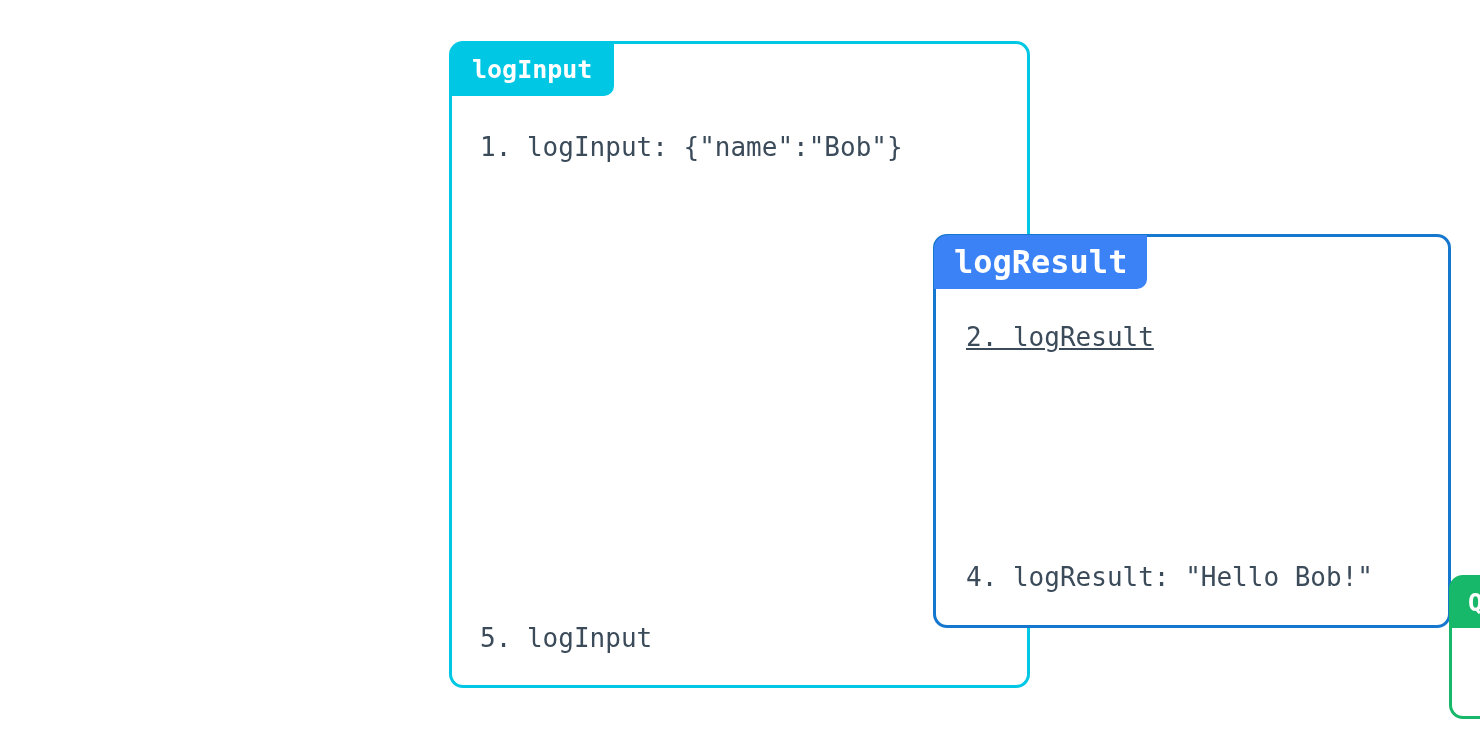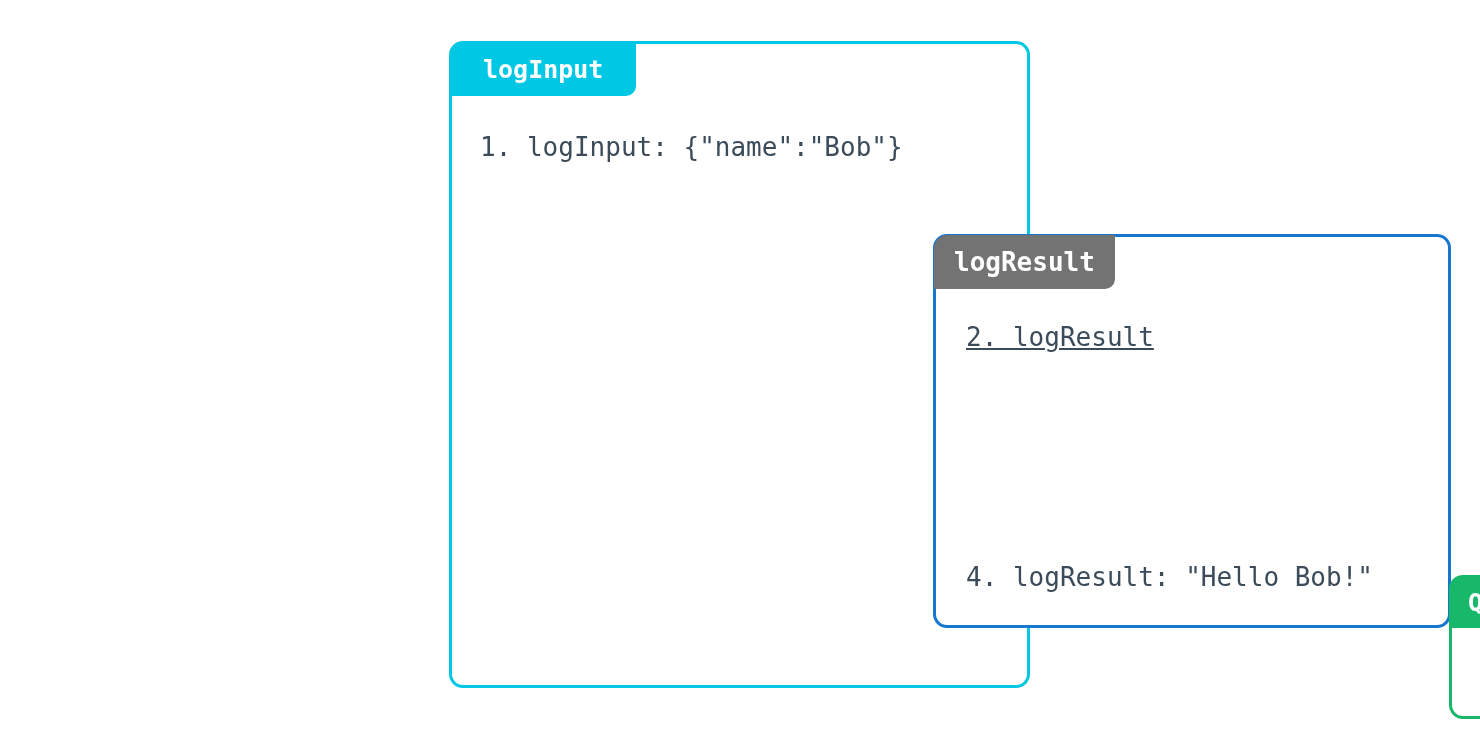--- a/index.html
+++ b/index.html
@@ -60,21 +60,21 @@
   #box-loginput {
     left: 449px;
     top: 41px;
     width: 581px;
     height: 647px;
     border-width: 3px;
     border-color: #00c8e4;
   }
   #tab-loginput {
     height: 54px;
-    padding: 0 33px;
+    padding: 0 22px;
     background: #00c8e4;
     font-size: 25px;
   }
   #line-1 {
     left: 28px;
     top: 90px;
     font-size: 26px;
   }
   #line-5 {
     left: 28px;
@@ -87,22 +87,22 @@
     left: 481px;
     top: 190px;
     width: 518px;
     height: 394px;
     border-width: 3px;
     border-color: #1677ce;
   }
   #tab-logresult {
     height: 54px;
     padding: 0 20px;
-    background: #737373;
-    font-size: 26px;
+    background: #3b82f6;
+    font-size: 32px;
   }
   #line-2 {
     left: 30px;
     top: 87px;
     font-size: 26px;
     text-decoration: underline;
   }
   #line-4 {
     left: 30px;
     top: 327px;
@@ -150,15 +150,16 @@
 
         <div class="trace-tab" id="tab-queryhello">
           <span>Query.hello</span>
         </div>
 
       </div>
 
       <div class="log-line" id="line-4">4. logResult: "Hello Bob!"</div>
     </div>
 
+    <div class="log-line" id="line-5">5. logInput</div>
   </div>
 
 </div>
 
 </body></html>

